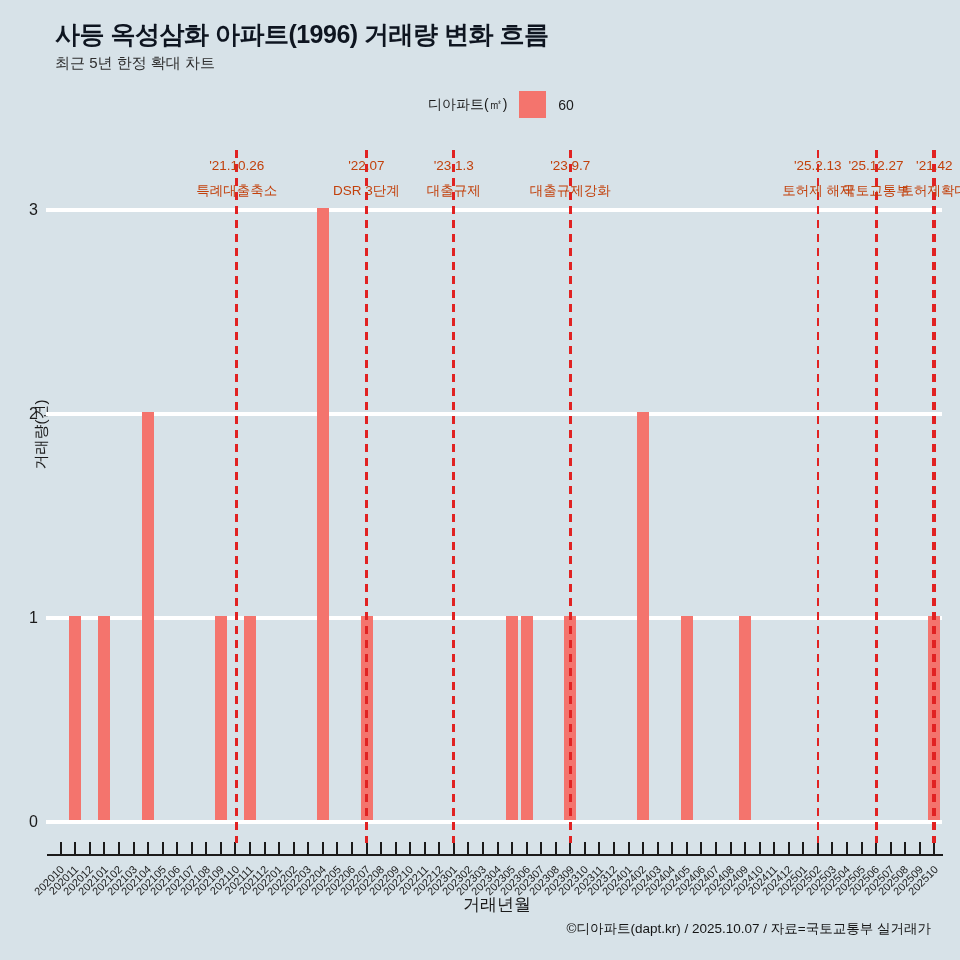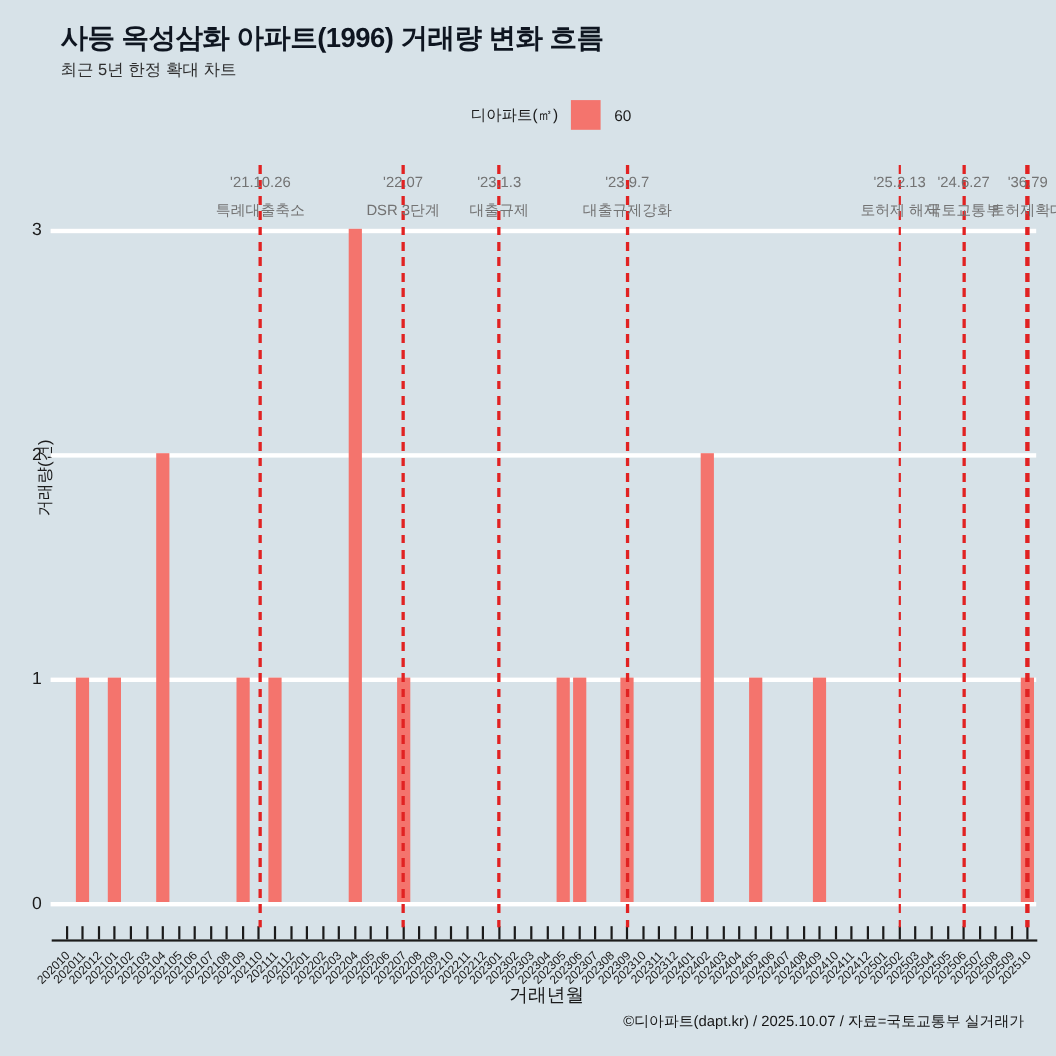--- a/index.html
+++ b/index.html
@@ -15,21 +15,21 @@
   #legend{left:428px;top:91px;display:flex;align-items:center;gap:12px;}
   #legend .legend-label{font-size:14px;color:#1b1b1b;white-space:nowrap;}
   #legend .legend-swatch{width:27px;height:27px;}
   #legend .legend-value{font-size:14px;color:#1b1b1b;}
   #plot{left:0;top:0;width:960px;height:960px;}
   .gridline{position:absolute;height:4px;z-index:1;}
   .bar{position:absolute;z-index:2;}
   .event-line{position:absolute;z-index:3;}
   .event-date,.event-label{
     position:absolute;z-index:4;transform:translateX(-50%);
-    font-size:13.5px;color:#737373;white-space:nowrap;text-align:center;
+    font-size:13.5px;color:#c2410c;white-space:nowrap;text-align:center;
   }
   .ytick-label{position:absolute;width:38px;text-align:right;font-size:16px;color:#1b1b1b;z-index:2;}
   .xtick{position:absolute;width:2px;height:12px;z-index:2;}
   .xtick-label-anchor{position:absolute;width:0;height:0;z-index:2;}
   .xtick-label-anchor span{
     position:absolute;right:3px;top:0;transform:rotate(-45deg);transform-origin:100% 0;
     font-size:11px;color:#202020;white-space:nowrap;
   }
   #x-axis-spine{position:absolute;height:2px;z-index:2;}
   #y-axis-title{left:6px;top:425px;transform:rotate(-90deg);transform-origin:center;font-size:15px;color:#1b1b1b;white-space:nowrap;}
@@ -325,22 +325,22 @@
     <div class="event-line" style="left: 452.3px; top: 150px; width: 3px; height: 693px; background: repeating-linear-gradient(rgb(225, 34, 34) 0px, rgb(225, 34, 34) 8px, transparent 8px, transparent 14px);"></div>
     <div class="event-date" style="left: 453.82px; top: 158px;">'23.1.3</div>
     <div class="event-label" style="left: 453.82px; top: 182px;">대출규제</div>
     <div class="event-line" style="left: 568.8px; top: 150px; width: 3px; height: 693px; background: repeating-linear-gradient(rgb(225, 34, 34) 0px, rgb(225, 34, 34) 8px, transparent 8px, transparent 14px);"></div>
     <div class="event-date" style="left: 570.3px; top: 158px;">'23.9.7</div>
     <div class="event-label" style="left: 570.3px; top: 182px;">대출규제강화</div>
     <div class="event-line" style="left: 816.8px; top: 150px; width: 2px; height: 693px; background: repeating-linear-gradient(rgb(225, 34, 34) 0px, rgb(225, 34, 34) 8px, transparent 8px, transparent 14px);"></div>
     <div class="event-date" style="left: 817.82px; top: 158px;">'25.2.13</div>
     <div class="event-label" style="left: 817.82px; top: 182px;">토허제 해제</div>
     <div class="event-line" style="left: 874.6px; top: 150px; width: 3px; height: 693px; background: repeating-linear-gradient(rgb(225, 34, 34) 0px, rgb(225, 34, 34) 8px, transparent 8px, transparent 14px);"></div>
-    <div class="event-date" style="left: 876.06px; top: 158px;">'24.6.27</div>
+    <div class="event-date" style="left: 876.06px; top: 158px;">'25.12.27</div>
     <div class="event-label" style="left: 876.06px; top: 182px;">국토교통부</div>
     <div class="event-line" style="left: 932.3px; top: 150px; width: 4px; height: 693px; background: repeating-linear-gradient(rgb(225, 34, 34) 0px, rgb(225, 34, 34) 8px, transparent 8px, transparent 14px);"></div>
-    <div class="event-date" style="left: 934.3px; top: 158px;">'36.79</div>
+    <div class="event-date" style="left: 934.3px; top: 158px;">'21.42</div>
     <div class="event-label" style="left: 934.3px; top: 182px;">토허제확대</div>
   </div>
 
 <div class="abs" id="y-axis-title">거래량(건)</div>
 <div class="abs" id="x-axis-title">거래년월</div>
 <div class="abs" id="footer-credit">©디아파트(dapt.kr) / 2025.10.07 / 자료=국토교통부 실거래가</div>
 
 </body></html>

